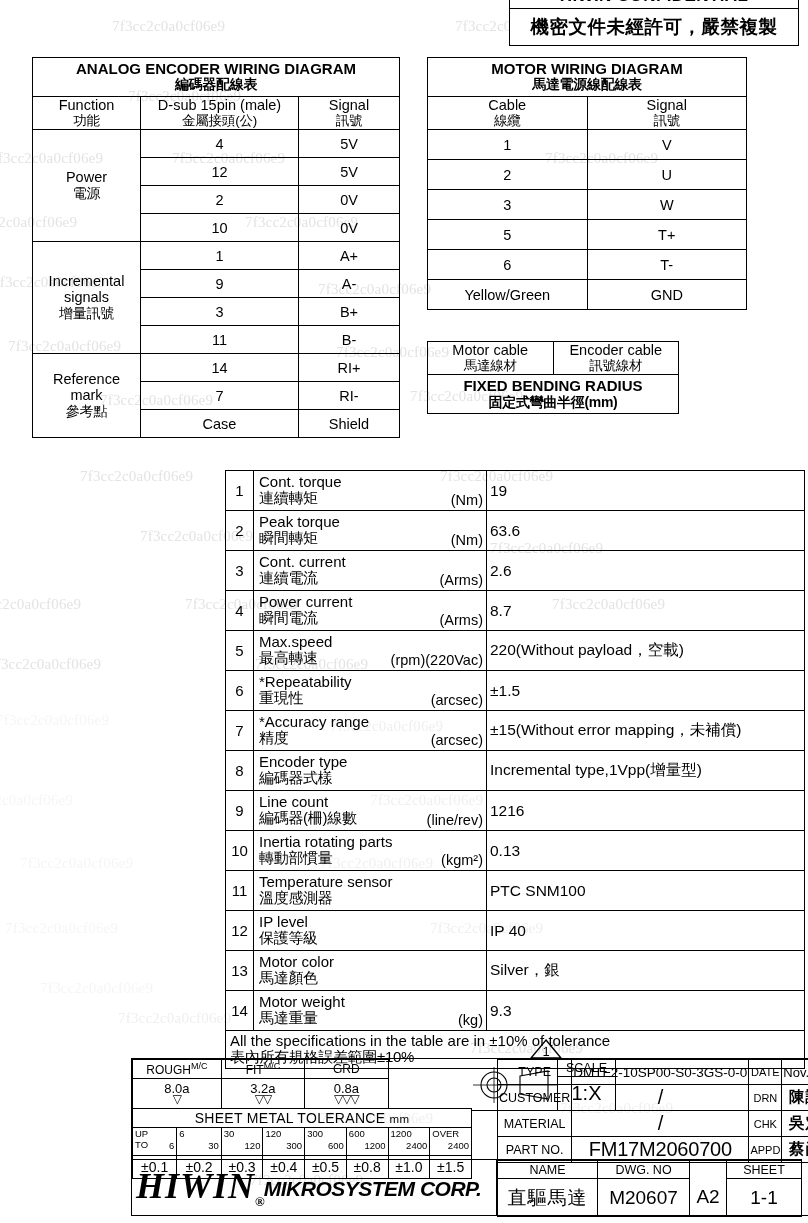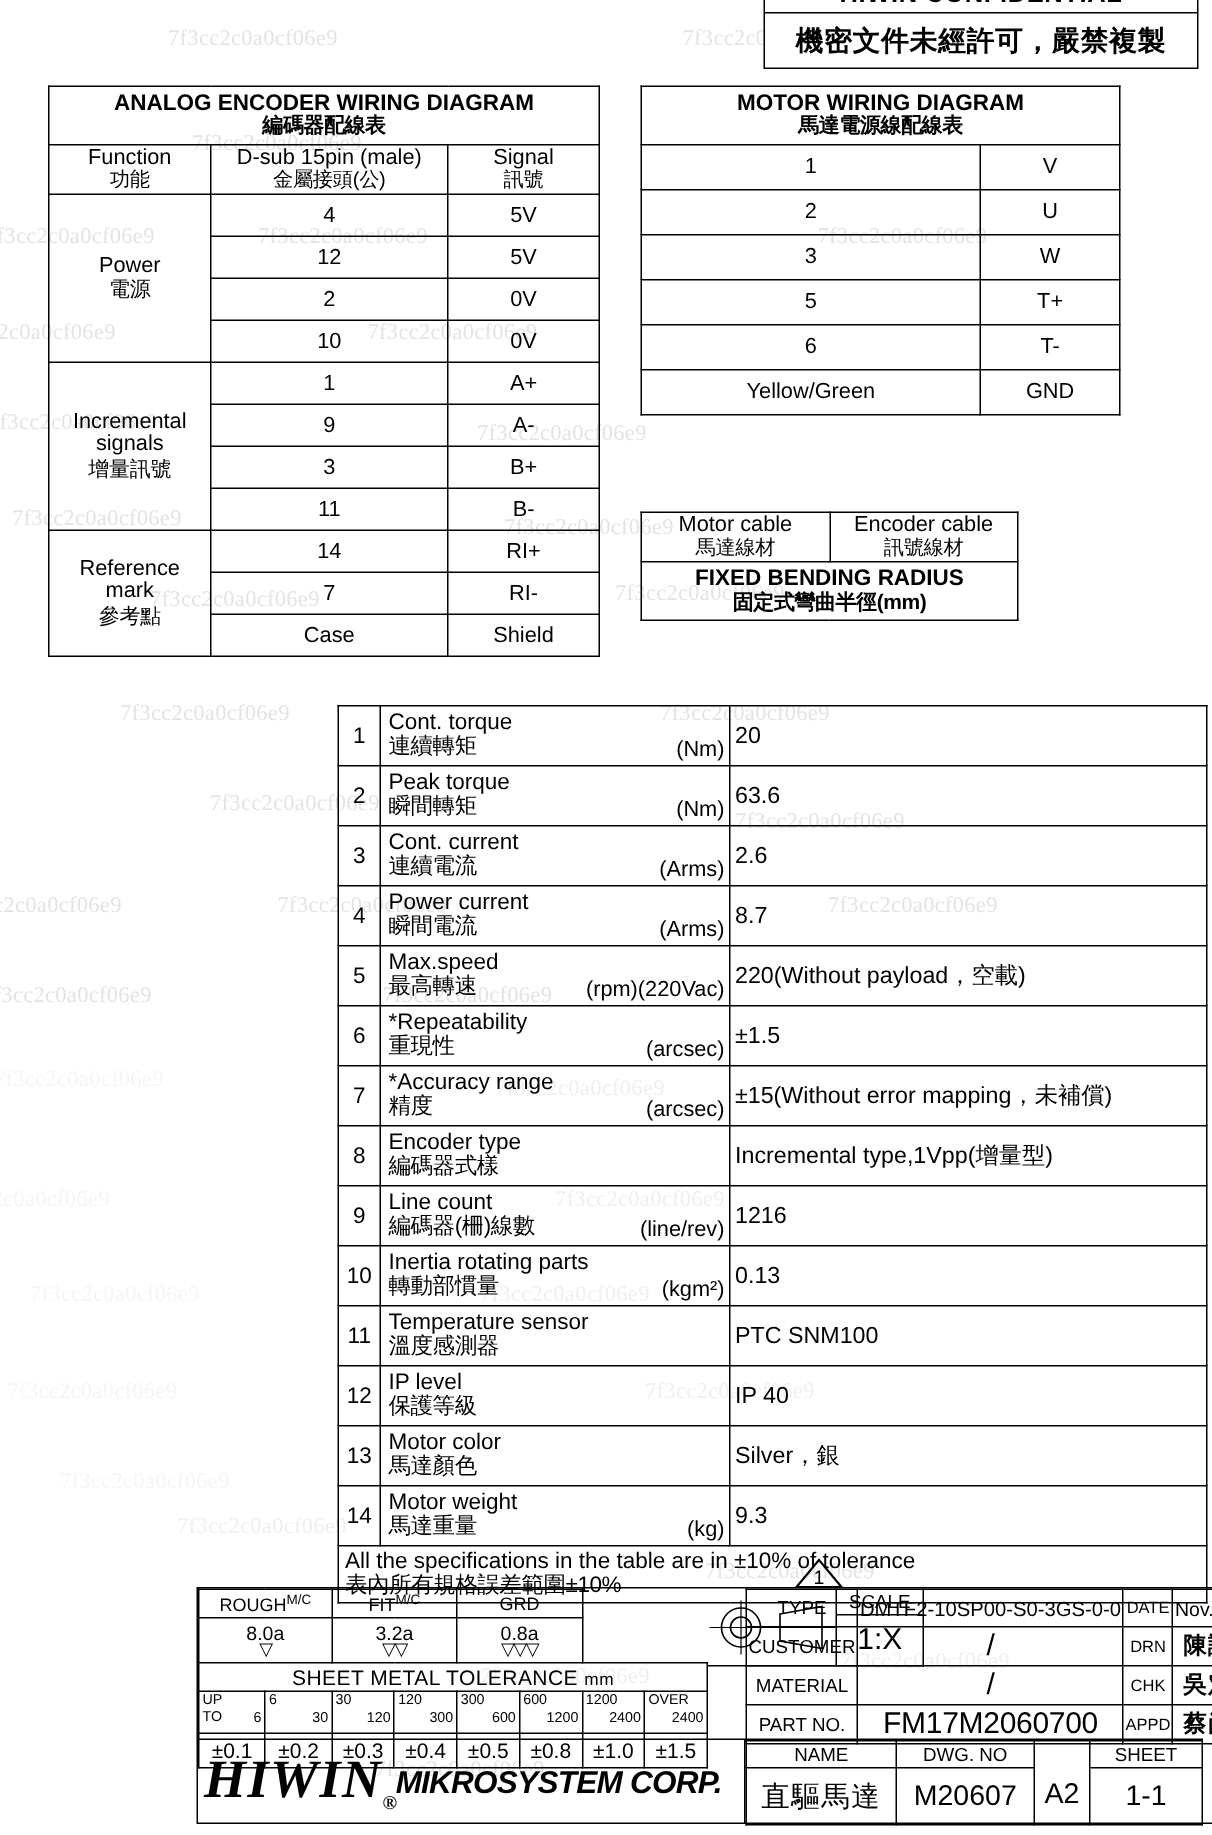--- a/index.html
+++ b/index.html
@@ -340,20 +340,30 @@
 
 <table class="tbl" id="motor-table">
   <tbody>
       <tr>
     <td class="hdrtitle" colspan="2">
       <span>MOTOR WIRING DIAGRAM</span><br>
       <span class="cn">馬達電源線配線表</span>
     </td>
   </tr>
   <tr>
+    <td class="colhdr" style="width:50%;">
+      <span>Cable</span><br>
+      <span class="cn">線纜</span>
+    </td>
+    <td class="colhdr">
+      <span>Signal</span><br>
+      <span class="cn">訊號</span>
+    </td>
+  </tr>
+  <tr>
     <td class="cellval">1</td>
     <td class="cellval">V</td>
   </tr>
   <tr>
     <td class="cellval">2</td>
     <td class="cellval">U</td>
   </tr>
   <tr>
     <td class="cellval">3</td>
     <td class="cellval">W</td>
@@ -396,21 +406,21 @@
 
 <table class="tbl" id="spec-table">
   <tbody>
       <tr>
     <td class="num">1</td>
     <td class="desc">
       <span class="en">Cont. torque</span>
       <span class="cn">連續轉矩</span>
       <span class="unit">(Nm)</span>
     </td>
-    <td class="val">20</td>
+    <td class="val">19</td>
   </tr>
   <tr>
     <td class="num">2</td>
     <td class="desc">
       <span class="en">Peak torque</span>
       <span class="cn">瞬間轉矩</span>
       <span class="unit">(Nm)</span>
     </td>
     <td class="val">63.6</td>
   </tr>

